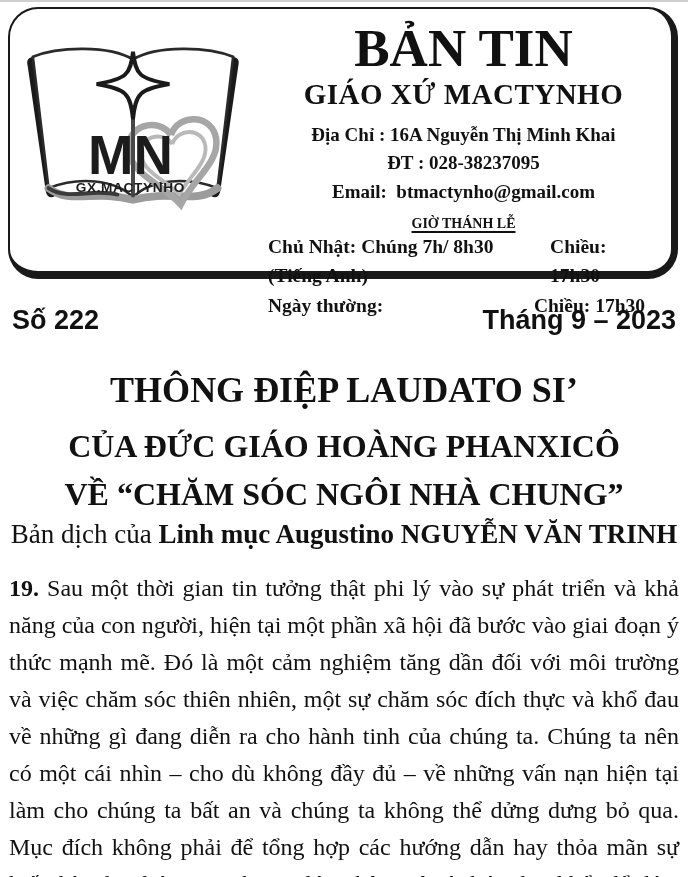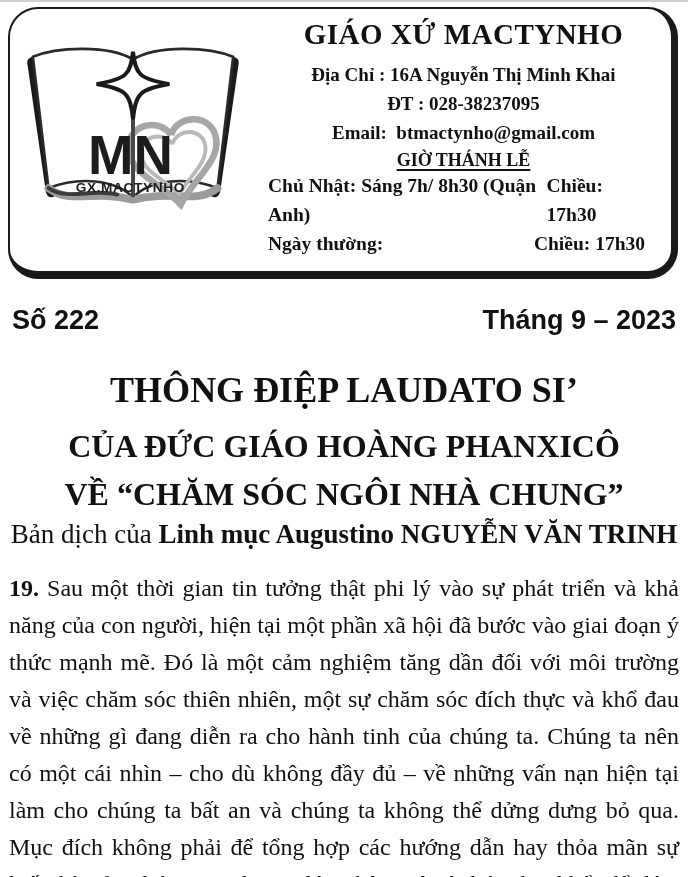--- a/index.html
+++ b/index.html
@@ -30,21 +30,21 @@
     text-align:center;font-weight:bold;font-size:53px;line-height:1.05;
     letter-spacing:0px;margin-top:4px;
   }
   .masthead-subtitle{
     text-align:center;font-weight:bold;font-size:29px;line-height:1.1;letter-spacing:.5px;
     margin-top:2px;
   }
   .address-block{margin-top:10px;font-weight:bold;font-size:19px;line-height:1.52;text-align:center;}
   .address-line{white-space:pre-wrap;}
   .mass-header{
-    text-align:center;font-weight:bold;font-size:18px;margin-top:2px;
+    text-align:center;font-weight:bold;font-size:14px;margin-top:9px;
     text-decoration:underline;text-decoration-thickness:2px;text-underline-offset:3px;
   }
   .mass-row{
     display:flex;justify-content:space-between;font-weight:bold;font-size:19.5px;
     line-height:1.5;padding-right:14px;
   }
 
   
   .issue-row{
     display:flex;justify-content:space-between;align-items:baseline;
@@ -100,32 +100,33 @@
         <path d="M90,52 L90,118" stroke="#474747" stroke-width="3"></path>
         <path d="M90,8 C92,26 95,29 118,33 C95,37 92,40 90,60 C88,40 85,37 62,33 C85,29 88,26 90,8 Z" fill="#ffffff" stroke="#1a1a1a" stroke-width="3"></path>
       </g>
 
       <text x="88" y="102" text-anchor="middle" font-family="Liberation Sans, DejaVu Sans, sans-serif" font-weight="bold" font-size="42" fill="#1c1c1c">MN</text>
       <text x="88" y="116" text-anchor="middle" font-family="Liberation Sans, DejaVu Sans, sans-serif" font-weight="bold" font-size="10.5" letter-spacing="0.5" fill="#1c1c1c">GX.MACTYNHO</text>
     </svg>
   </div>
 
   <div class="info-col">
+    <div class="masthead-title">BẢN TIN</div>
     <div class="masthead-subtitle">GIÁO XỨ MACTYNHO</div>
 
     <div class="address-block">
       <div class="address-line">Địa Chỉ : 16A Nguyễn Thị Minh Khai</div>
       <div class="address-line">ĐT : 028-38237095</div>
       <div class="address-line">Email:  btmactynho@gmail.com</div>
     </div>
 
     <div class="mass-header">GIỜ THÁNH LỄ</div>
 
     <div class="mass-row">
-      <span>Chủ Nhật: Sáng 7h/ 8h30 (Quận Anh)</span>
+      <span>Chủ Nhật: Chúng 7h/ 8h30 (Tiếng Anh)</span>
       <span>Chiều: 17h30</span>
     </div>
     <div class="mass-row">
       <span>Ngày thường:</span>
       <span>Chiều: 17h30</span>
     </div>
   </div>
 </div>
 
 <div class="issue-row">

